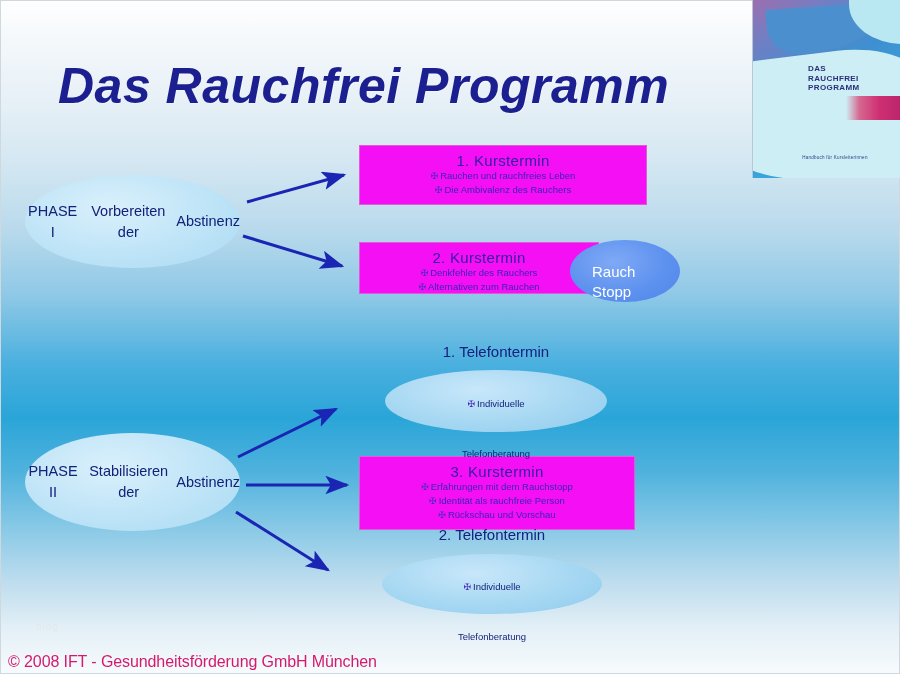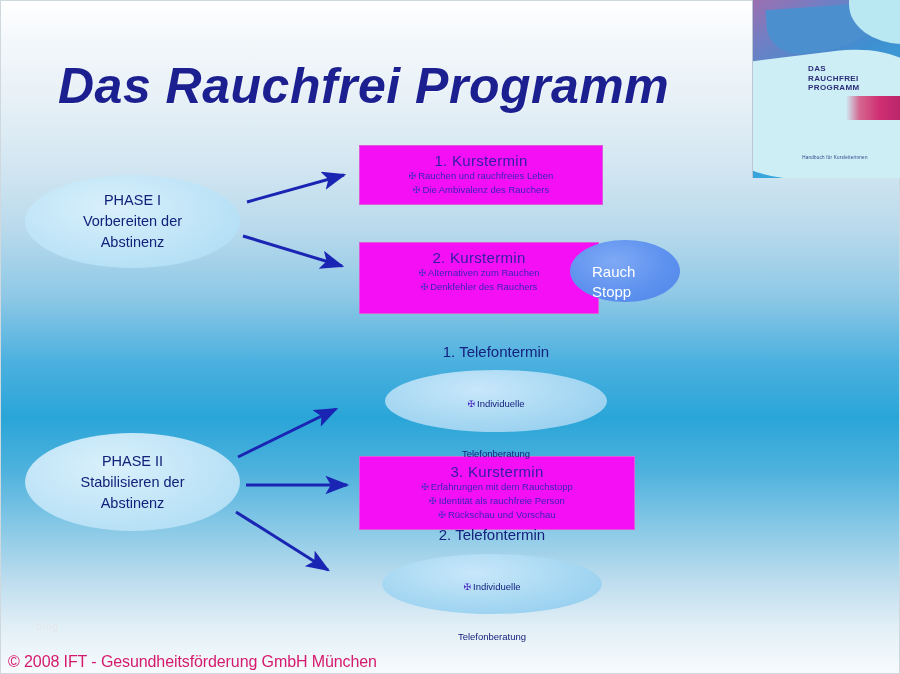--- a/index.html
+++ b/index.html
@@ -91,21 +91,21 @@
     font-size:4.5px;color:#2b3f86;text-align:center;letter-spacing:.25px;
   }
 
   
   .phase{
     position:absolute;
     border-radius:50%;
     background:radial-gradient(ellipse at 40% 35%, #daf0fb 0%, #c3e6f8 45%, #a9daf2 100%);
     color:#12217a;
     text-align:center;
-    display:flex;flex-direction:column;align-items:center;justify-content:center;
+    display:flex;flex-direction:row;align-items:center;justify-content:center;
     font-size:14.5px;line-height:21px;
     box-shadow:0 0 0 0 rgba(0,0,0,0);
   }
   #phase1{left:25px;top:175px;width:215px;height:93px;}
   #phase2{left:25px;top:433px;width:215px;height:98px;}
 
   
   .kbox{
     position:absolute;
     background:#f50ff5;
@@ -121,22 +121,22 @@
     letter-spacing:.3px;
   }
   .kbox .k-line{
     font-size:9.5px;
     line-height:13px;
     color:#3a22b4;
     white-space:nowrap;
   }
   .bullet{font-size:9px;margin-right:2px;color:#4a2ac0;}
 
-  #kbox1{left:359px;top:145px;width:244px;height:60px;}
-  #kbox2{left:359px;top:242px;width:240px;height:72px;}
+  #kbox1{left:359px;top:145px;width:288px;height:60px;}
+  #kbox2{left:359px;top:242px;width:240px;height:52px;}
   #kbox3{left:359px;top:456px;width:276px;height:74px;}
 
   
   #rauchstopp{
     position:absolute;left:570px;top:240px;width:110px;height:62px;
     border-radius:50%;
     background:radial-gradient(ellipse at 40% 35%,#7fa9f5 0%,#5e92ef 55%,#4f85ea 100%);
     color:#ffffff;
     display:flex;flex-direction:column;align-items:center;justify-content:flex-end;
     font-size:15px;line-height:20px;
@@ -230,24 +230,24 @@
       <span class="bullet">✠</span><span>Rauchen und rauchfreies Leben</span>
     </div>
     <div class="k-line">
       <span class="bullet">✠</span><span>Die Ambivalenz des Rauchers</span>
     </div>
   </div>
 
   <div class="kbox" id="kbox2">
     <div class="k-title">2.  Kurstermin</div>
     <div class="k-line">
+      <span class="bullet">✠</span><span>Denkfehler des Rauchers</span>
+    </div>
+    <div class="k-line">
       <span class="bullet">✠</span><span>Alternativen zum Rauchen</span>
-    </div>
-    <div class="k-line">
-      <span class="bullet">✠</span><span>Denkfehler des Rauchers</span>
     </div>
   </div>
 
   <div class="kbox" id="kbox3">
     <div class="k-title">3.  Kurstermin</div>
     <div class="k-line">
       <span class="bullet">✠</span><span>Erfahrungen mit dem Rauchstopp</span>
     </div>
     <div class="k-line">
       <span class="bullet">✠</span><span>Identität als rauchfreie Person</span>

